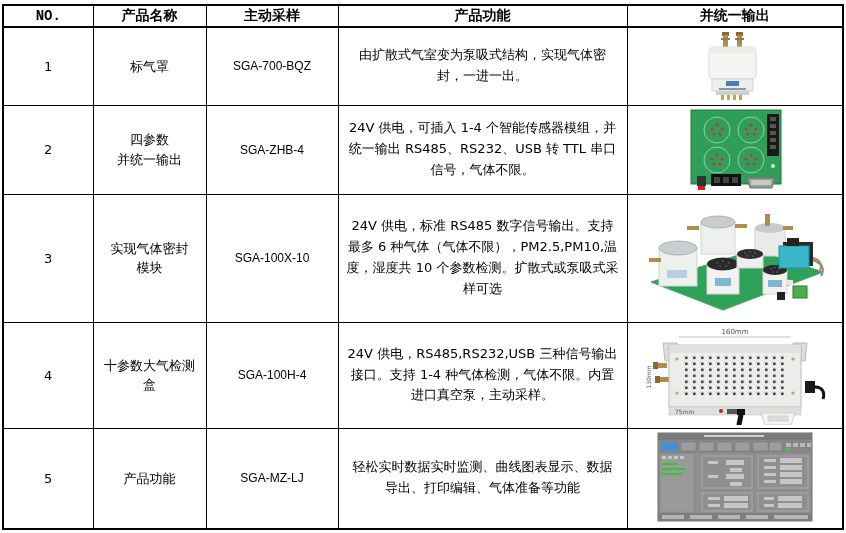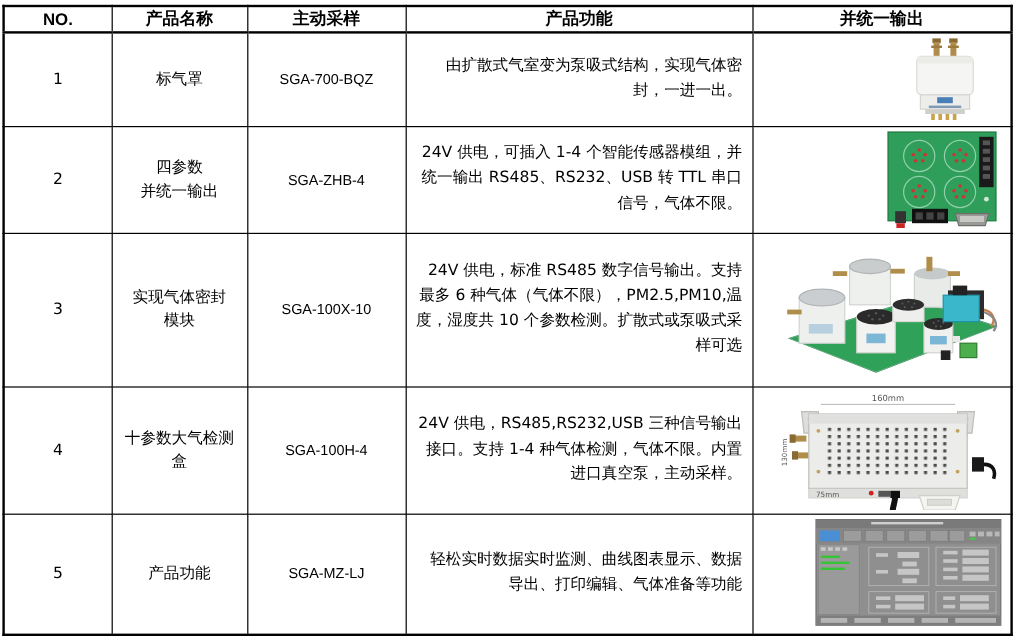--- a/index.html
+++ b/index.html
@@ -22,35 +22,35 @@
     font-size: 13px;
     overflow: hidden;
   }
   .product-table thead th {
     font-weight: bold;
     font-size: 14px;
     height: 22px;
     border-bottom: 2px solid #000;
     padding: 1px 2px;
   }
-  th.col-no { font-family: Liberation Sans, sans-serif; margin-top: 37px; }
+  th.col-no { font-family: Liberation Mono, monospace; margin-top: 37px; }
   td.cell-no { font-size: 13px; }
   td.cell-name { white-space: pre-line; line-height: 1.5; }
   td.cell-model {
     font-family: Liberation Sans, sans-serif;
     font-size: 12px;
     letter-spacing: 0px;
   }
   td.cell-func {
-    text-align: right;
+    text-align: center;
     padding: 5px 8px 5px 8px;
     line-height: 1.6;
   }
   td.cell-photo { padding: 2px; }
-  .photo-wrap { display: flex; align-items: center; justify-content: flex-end; width: 100%; height: 100%; }
+  .photo-wrap { display: flex; align-items: center; justify-content: center; width: 100%; height: 100%; }
   svg { display: block; }
   .dim-label { font-family: "DejaVu Sans", sans-serif; }
 </style>
 </head>
 <body>
 
 <table class="product-table">
   <colgroup>
     <col style="width:90px">
       <col style="width:113px">

